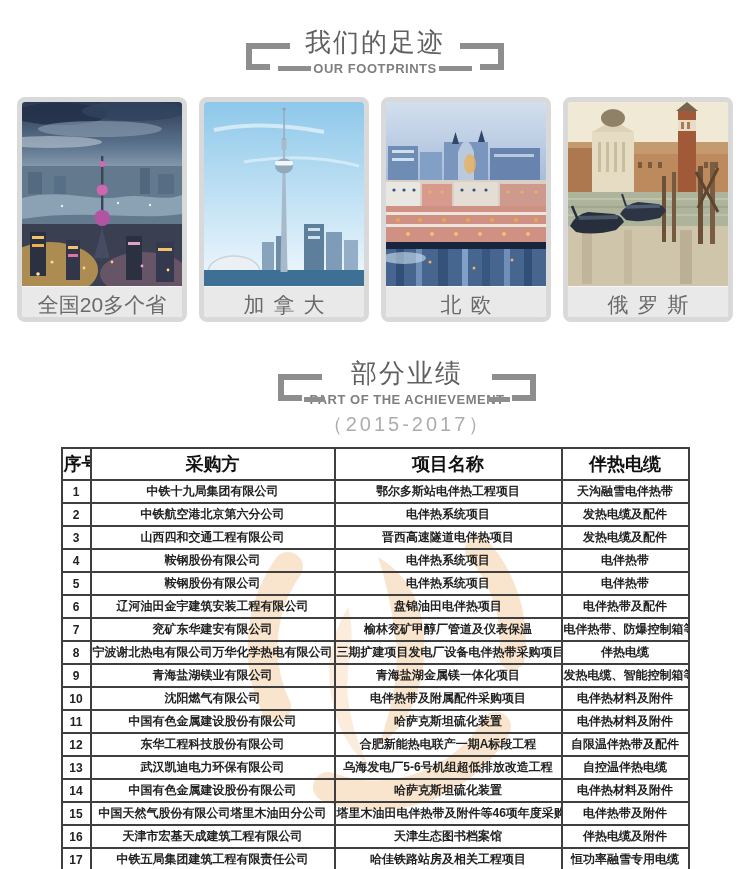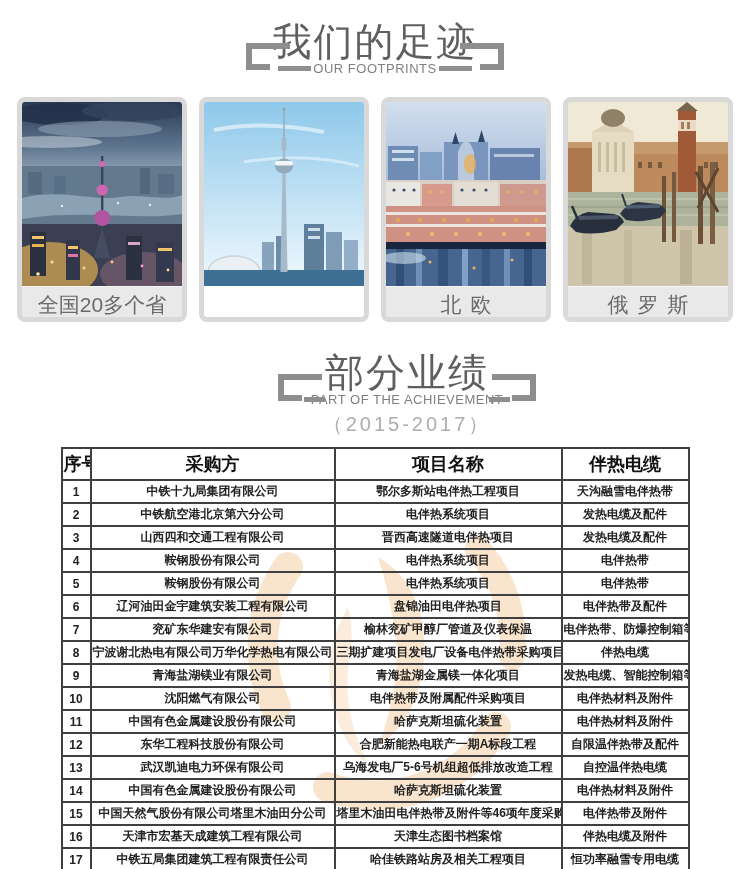--- a/index.html
+++ b/index.html
@@ -3,23 +3,23 @@
 <meta charset="utf-8">
 <style>
   * { margin:0; padding:0; box-sizing:border-box; }
   html,body { background:#ffffff; }
   body { font-family:"Liberation Sans","DejaVu Sans",sans-serif; }
   .page { position:relative; width:750px; height:869px; margin:0 auto; background:#fff; overflow:hidden; }
 
   
   .sec-head { position:relative; width:750px; }
   .sec-head .zh-title { position:absolute; top:0; left:0; width:100%; text-align:center;
-    font-size:39px; color:#5f5f5f; letter-spacing:2px; font-weight:400; line-height:36px; }
+    font-size:26px; color:#5f5f5f; letter-spacing:2px; font-weight:400; line-height:36px; }
   .sec-head .en-sub { position:absolute; top:38px; left:0; width:100%; text-align:center;
-    font-size:13px; font-weight:normal; color:#7f7f7f; letter-spacing:0.5px; line-height:14px; }
+    font-size:13px; font-weight:bold; color:#7f7f7f; letter-spacing:0.5px; line-height:14px; }
   .sec-head .period { position:absolute; top:56px; left:0; width:100%; text-align:center;
     font-size:20px; color:#adadad; letter-spacing:3px; line-height:26px; }
   .orn { position:absolute; background:#8e8e8e; }
 
   
   .cards { width:716px; margin:17px auto 0; display:flex; justify-content:space-between; }
   .card { width:170px; height:225px; background:#fff; border:5px solid #d9d9d9; border-radius:8px; overflow:hidden; }
   .card .photo { display:block; width:160px; height:184px; }
   .card .caption { width:160px; height:36px; background:#e9e9e9; border-top:1px solid #f5f5f5;
     display:flex; align-items:center; justify-content:center;
@@ -134,20 +134,21 @@
         <path d="M4,170 a26,16 0 0 1 52,0 Z" fill="#eaf0f4"></path>
         <path d="M4,170 a26,16 0 0 1 52,0" fill="none" stroke="#c8d4dc" stroke-width="1.5"></path>
         <rect y="168" width="160" height="16" fill="#3e6f94"></rect>
         <path d="M76.5,170 L79,46 L81,46 L83.5,170 Z" fill="#a7bac9"></path>
         <ellipse cx="80" cy="64" rx="9" ry="7.5" fill="#92a9bc"></ellipse>
         <rect x="71" y="59" width="18" height="4.5" rx="2.2" fill="#f2f6f8"></rect>
         <rect x="77.6" y="36" width="4.8" height="12" fill="#a7bac9"></rect>
         <rect x="79.3" y="8" width="1.6" height="30" fill="#97adc0"></rect>
         <circle cx="80.1" cy="7" r="1.6" fill="#8aa2b6"></circle>
       </svg>
+      <div class="caption sp">加拿大</div>
     </div>
 
     <div class="card">
       <svg class="photo" viewBox="0 0 160 184" preserveAspectRatio="none">
         <defs>
           <linearGradient id="no-sky" x1="0" y1="0" x2="0" y2="1">
             <stop offset="0" stop-color="#d3dfee"></stop>
               <stop offset="1" stop-color="#a6bcda"></stop>
           </linearGradient>
         </defs>

